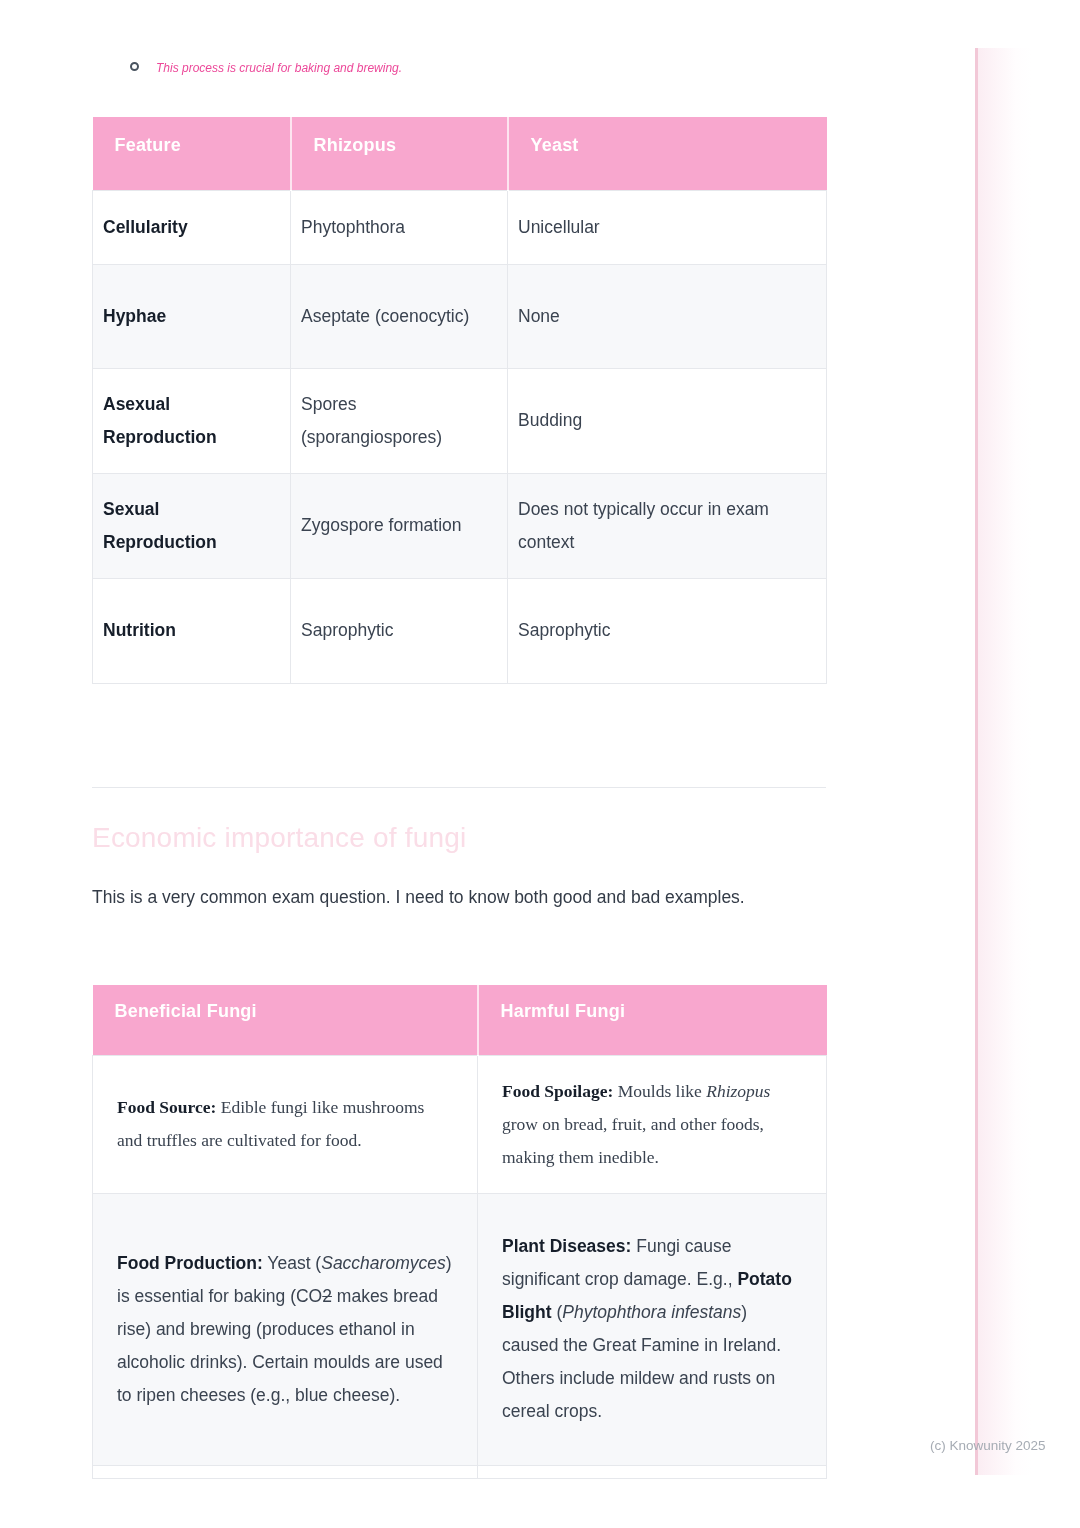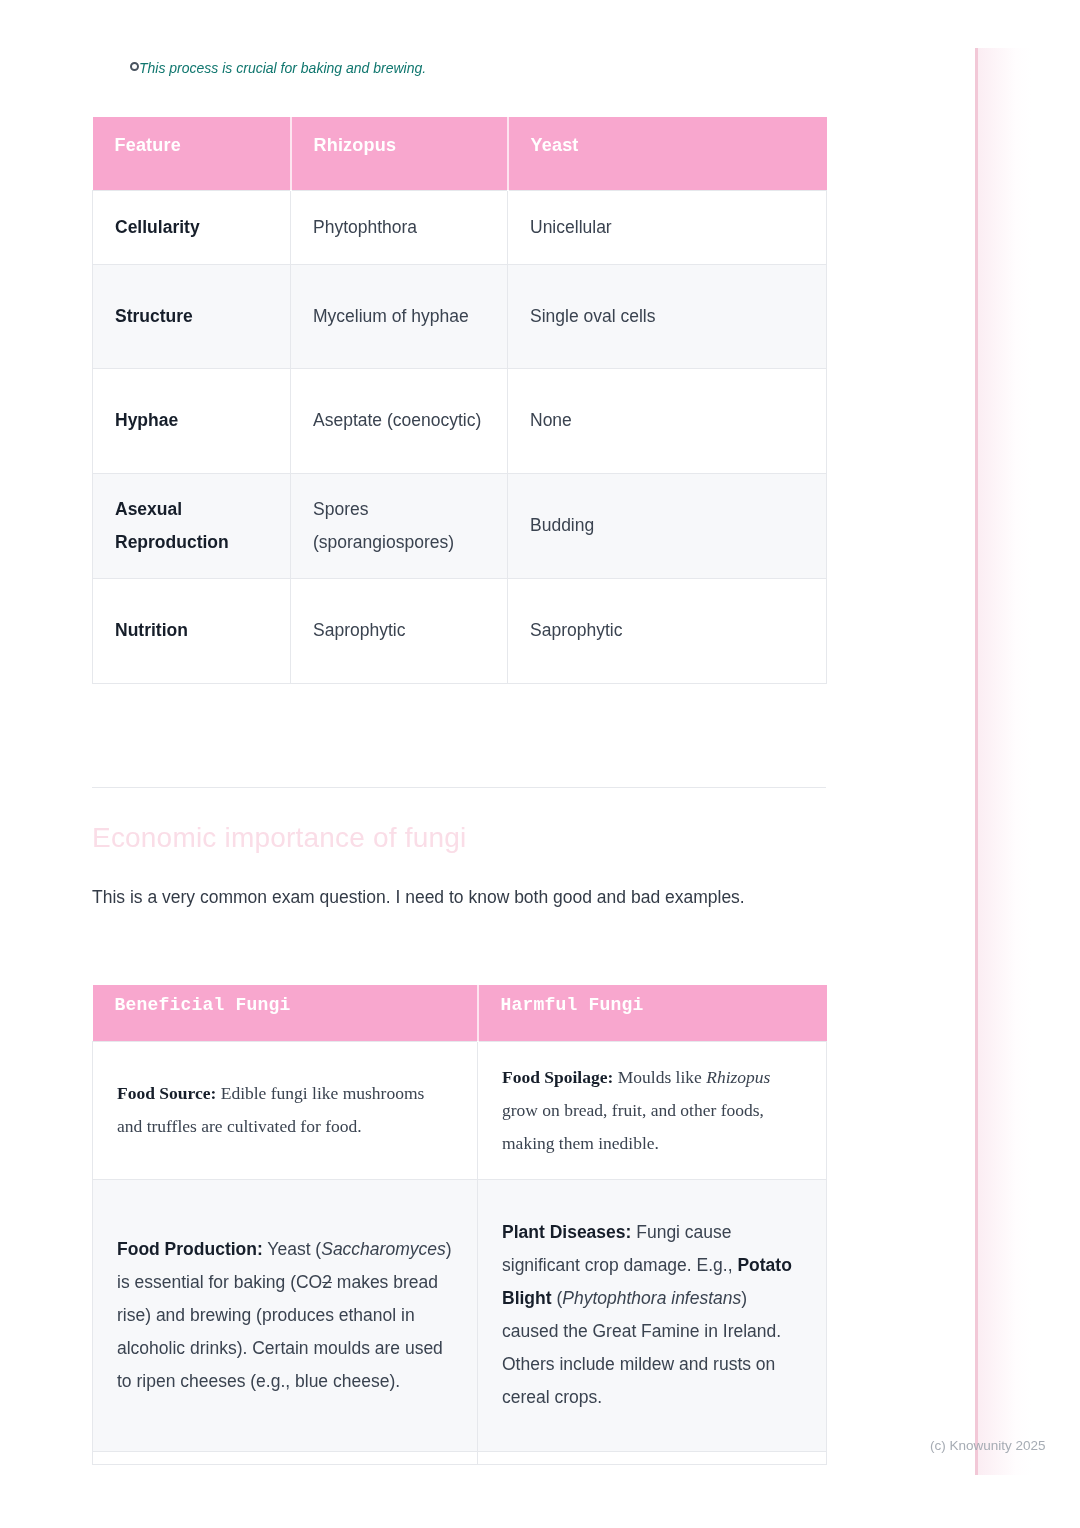--- a/index.html
+++ b/index.html
@@ -22,37 +22,37 @@
     font-family:"Liberation Sans","DejaVu Sans",sans-serif;
     color:var(--text-body);
   }
   
   .stripe-wash{position:absolute;left:978px;top:48px;width:54px;height:1427px;
     background:linear-gradient(to right,var(--stripe-wash),#fffdfe 70%,#ffffff);}
   .stripe-line{position:absolute;left:975px;top:48px;width:3px;height:1427px;background:var(--stripe-line);}
   
   .bullet-row{position:absolute;left:130px;top:56px;display:flex;align-items:flex-start;}
   .bullet-circle{width:9px;height:9px;border:2px solid #4A5460;border-radius:50%;margin-top:6px;flex:0 0 auto;}
-  .bullet-text{font-style:italic;font-size:14px;line-height:24px;color:#0f766e;}
+  .bullet-text{margin-left:17px;font-style:italic;font-size:12px;line-height:24px;color:#ec4899;}
   
   table{border-collapse:collapse;table-layout:fixed;position:absolute;left:92px;width:734px;background:#fff;}
   #t1{top:117px;}
   #t2{top:985px;}
   th{
     background:var(--header-pink);color:#ffffff;font-weight:600;font-size:18px;
     text-align:left;padding:0 16px 16px 22px;letter-spacing:.2px;
     border:none;border-right:2px solid rgba(255,255,255,.7);
   }
   th:last-child{border-right:none;}
   #t1 thead tr{height:73px;}
-  #t2 thead tr{height:56px;font-family:Liberation Mono, monospace;}
+  #t2 thead tr{height:70px;}
   td{
     border:1px solid var(--border);
     vertical-align:middle;
-    padding:14px 16px 14px 22px;
+    padding:14px 16px 14px 10px;
     font-size:17.5px;line-height:33px;color:var(--text-body);
   }
   #t2 td{padding:16px 24px;}
   td.feat{font-weight:700;color:var(--text-bold);}
   #t1 tbody tr:nth-child(1){height:74px;}
   #t1 tbody tr:nth-child(2){height:104px;}
   #t1 tbody tr:nth-child(3){height:105px;margin-top:19px;}
   #t1 tbody tr:nth-child(4){height:105px;}
   #t1 tbody tr:nth-child(5){height:105px;}
   #t1 tbody tr:nth-child(6){height:72px;}
@@ -95,33 +95,33 @@
         <th>Yeast</th>
       </tr>
     </thead>
   <tbody>
       <tr>
         <td class="feat">Cellularity</td>
         <td>Phytophthora</td>
         <td>Unicellular</td>
       </tr>
       <tr>
-        <td class="feat">Structure</td>
-        <td>Mycelium of hyphae</td>
-        <td>Single oval cells</td>
-      </tr>
-      <tr>
         <td class="feat">Hyphae</td>
         <td>Aseptate (coenocytic)</td>
         <td>None</td>
       </tr>
       <tr>
         <td class="feat">Asexual Reproduction</td>
         <td>Spores (sporangiospores)</td>
         <td>Budding</td>
+      </tr>
+      <tr>
+        <td class="feat">Sexual Reproduction</td>
+        <td>Zygospore formation</td>
+        <td>Does not typically occur in exam context</td>
       </tr>
       <tr>
         <td class="feat">Nutrition</td>
         <td>Saprophytic</td>
         <td>Saprophytic</td>
       </tr>
     </tbody>
 </table>
 
 <hr class="divider">

